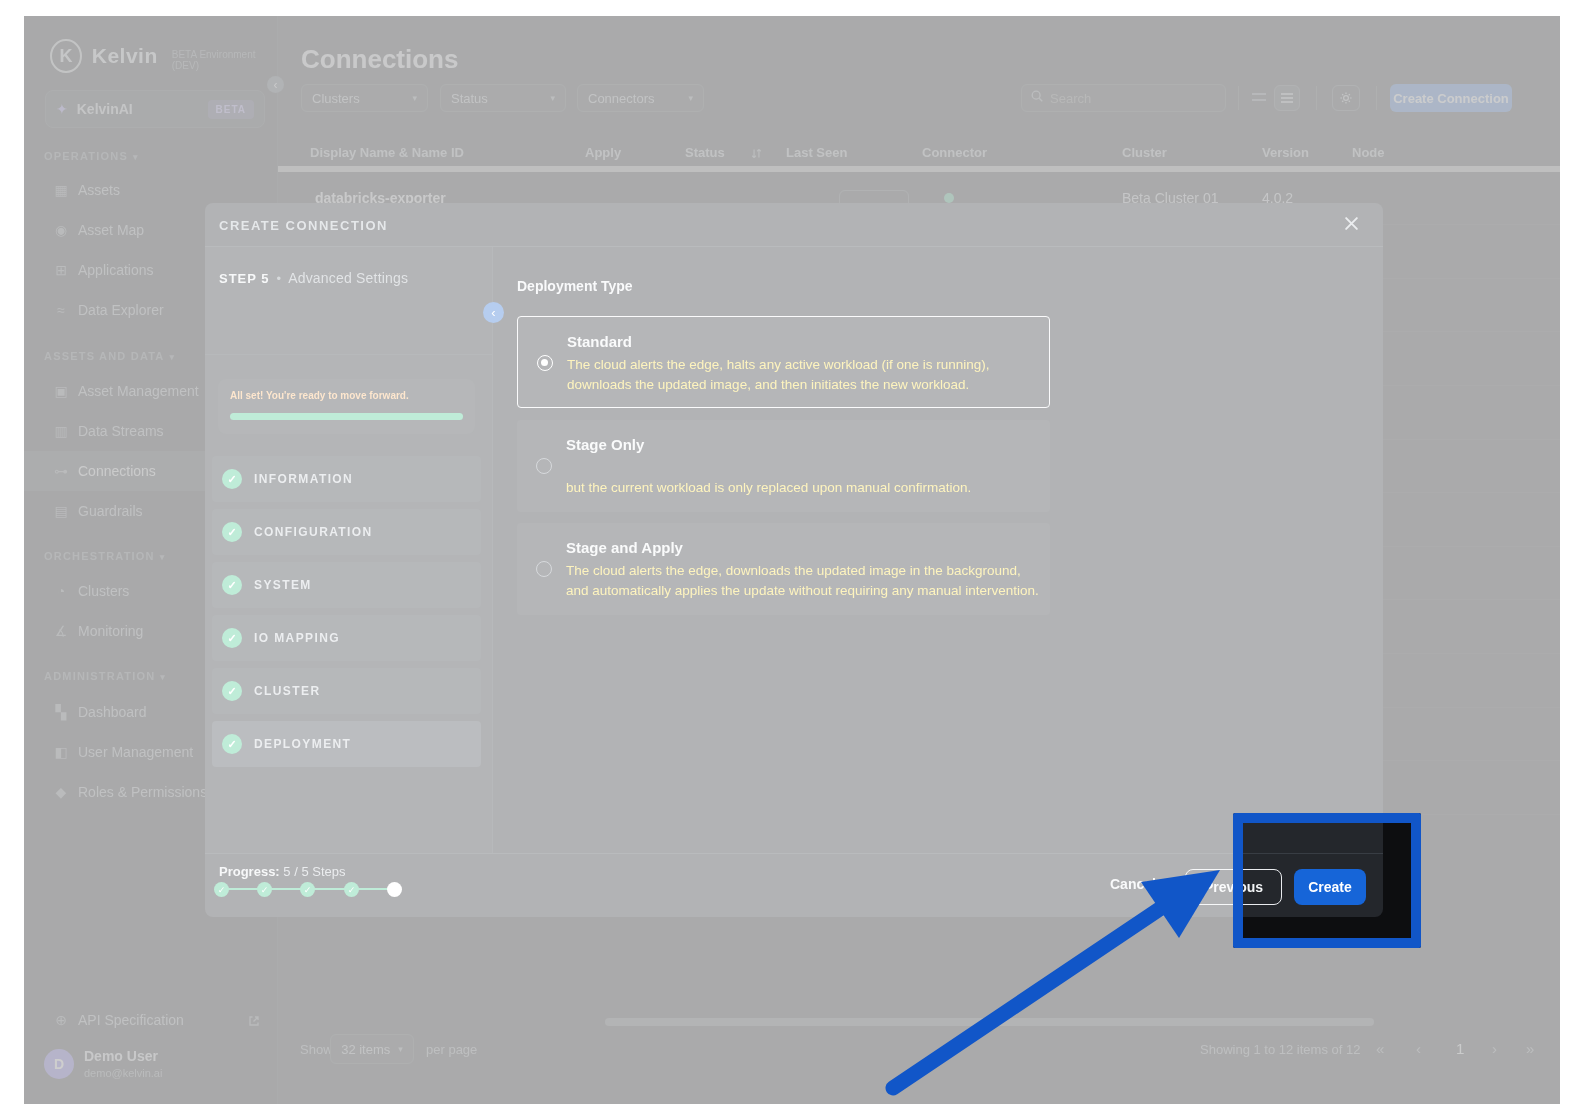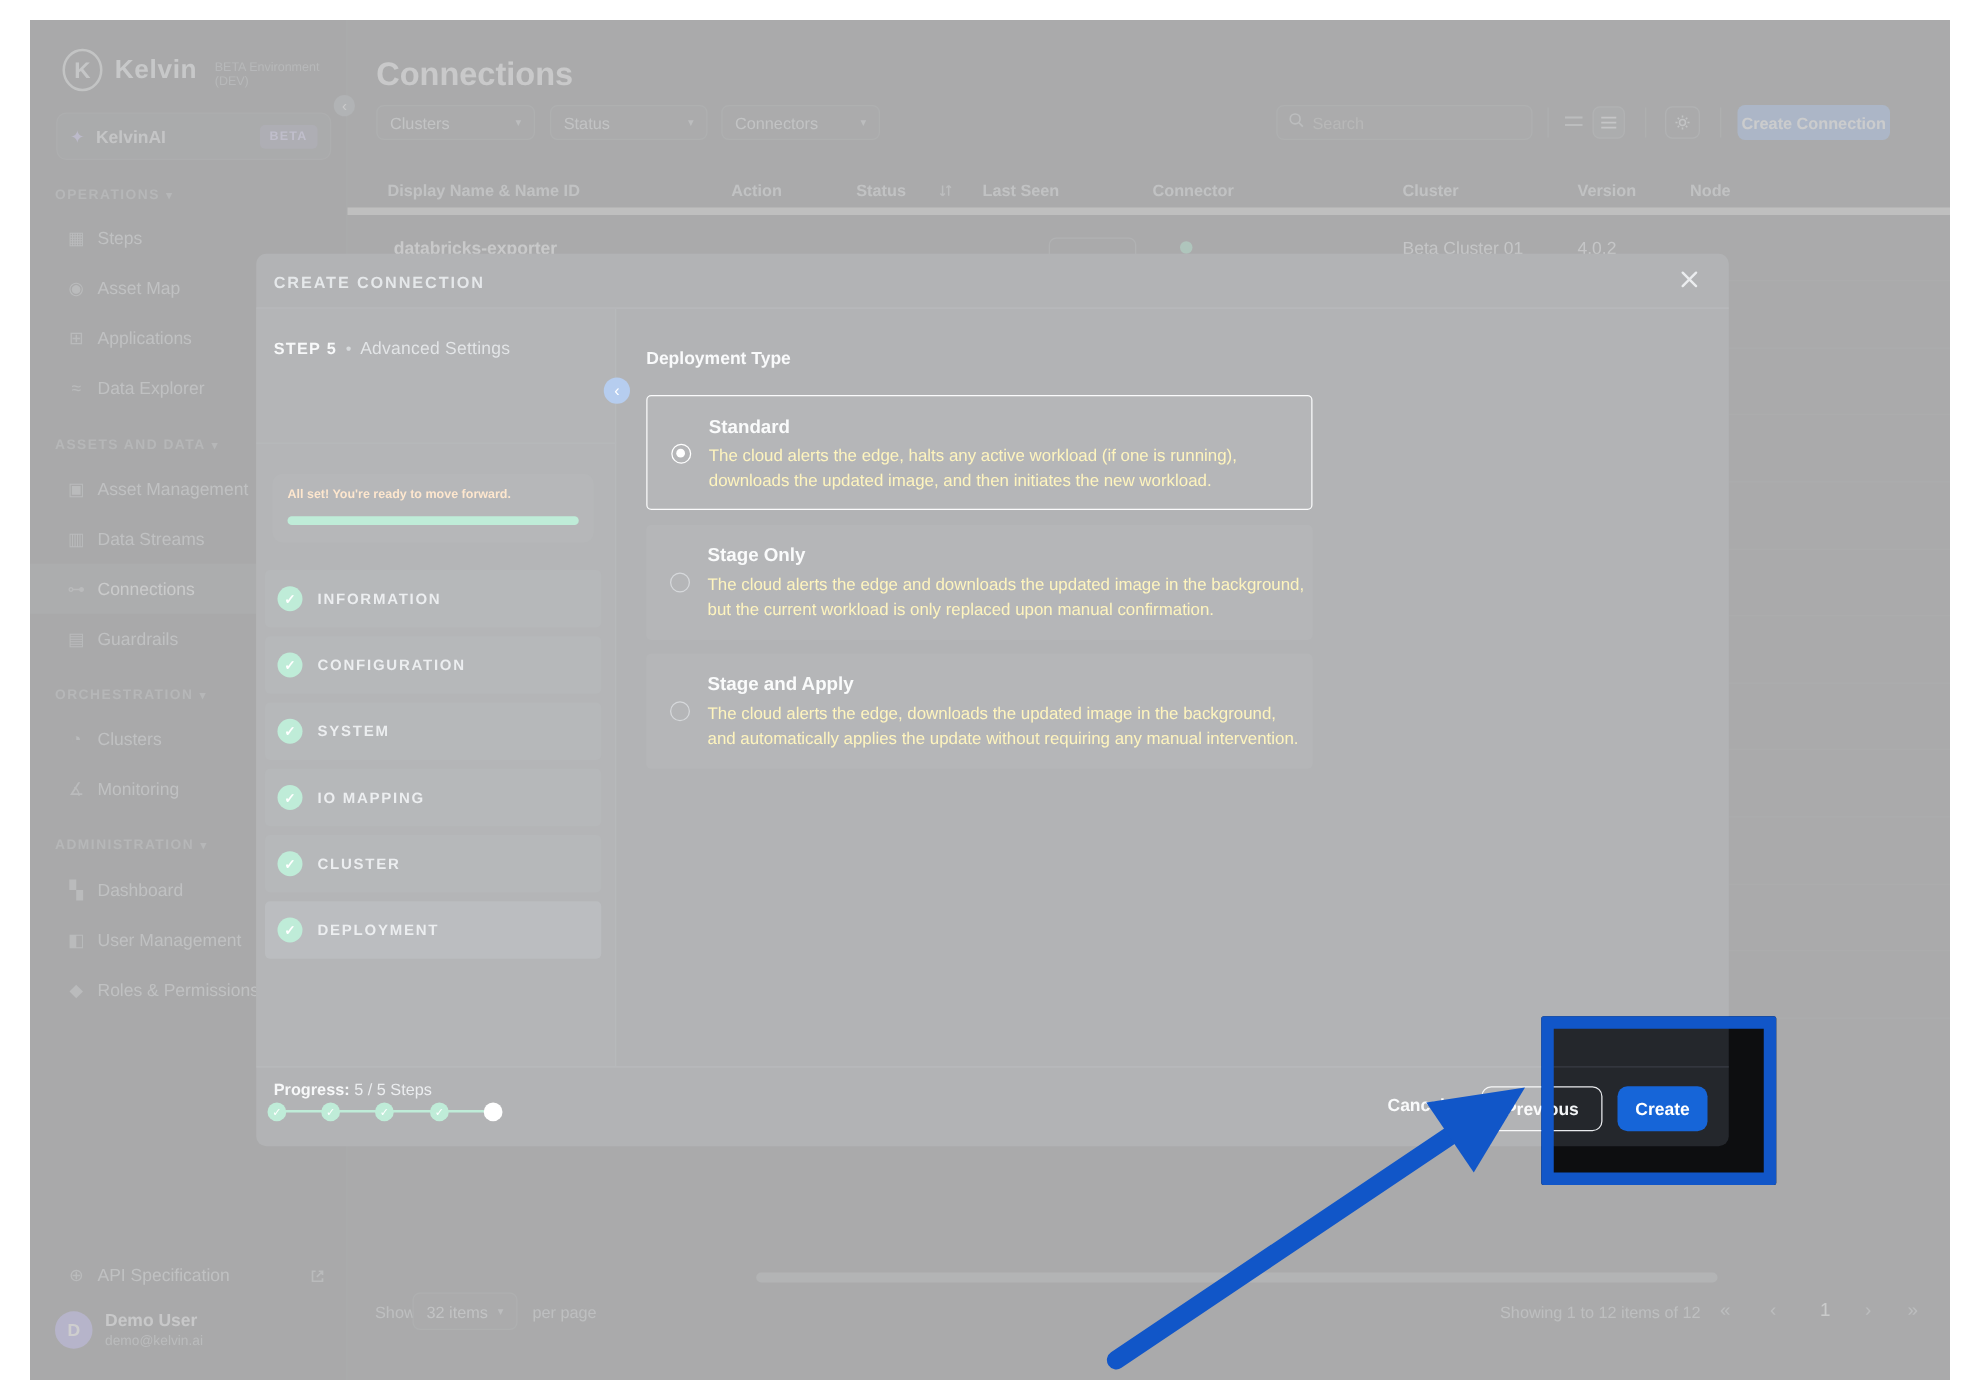--- a/index.html
+++ b/index.html
@@ -119,21 +119,21 @@
     </div>
     <div class="ai-pill">
       <span class="ai-glyph">✦</span>
       <span class="ai-label">KelvinAI</span>
       <span class="ai-badge">BETA</span>
     </div>
 
     <div class="sec-title" style="top:134px"><span>OPERATIONS</span><span class="sec-caret">▾</span></div>
     <div class="side-item" style="top:154px">
         <span class="glyph">▦</span>
-        <span>Steps</span>
+        <span>Assets</span>
       </div>
     <div class="side-item" style="top:194px">
         <span class="glyph">◉</span>
         <span>Asset Map</span>
       </div>
     <div class="side-item" style="top:234px">
         <span class="glyph">⊞</span>
         <span>Applications</span>
       </div>
     <div class="side-item" style="top:274px">
@@ -240,21 +240,21 @@
       </svg>
     </span>
   <div class="vdiv" style="left:1352px"></div>
   <button class="create-conn">Create Connection</button>
 
   <div class="thead">
     <span class="th" style="left:32px">Display Name &amp; Name ID</span>
     <span class="sort"><svg viewBox="0 0 16 16" fill="none" stroke="currentColor" stroke-width="1.4">
           <path d="M5 3v10M5 13l-2.2-2.2M5 13l2.2-2.2M11 13V3M11 3L8.8 5.2M11 3l2.2 2.2"></path>
         </svg></span>
-    <span class="th" style="left:307px">Action</span>
+    <span class="th" style="left:307px">Apply</span>
     <span class="th" style="left:407px">Status</span>
     <span class="th" style="left:508px">Last Seen</span>
     <span class="th" style="left:644px">Connector</span>
     <span class="th" style="left:844px">Cluster</span>
     <span class="th" style="left:984px">Version</span>
     <span class="th" style="left:1074px">Node</span>
   </div>
 
   <div class="trow" style="top:156px">
     <span class="cell" style="left:37px;color:#dfe3e7;font-weight:bold">databricks-exporter</span>
@@ -343,21 +343,20 @@
 
     <div class="card sel" style="top:113px">
       <span class="radio sel" style="top:38px"></span>
       <span class="ti">Standard</span>
       <span class="d1">The cloud alerts the edge, halts any active workload (if one is running),</span>
       <span class="d2">downloads the updated image, and then initiates the new workload.</span>
     </div>
     <div class="card" style="top:217px">
       <span class="radio" style="top:38px"></span>
       <span class="ti">Stage Only</span>
-      <span class="d1">The cloud alerts the edge and downloads the updated image in the background,</span>
       <span class="d2">but the current workload is only replaced upon manual confirmation.</span>
     </div>
     <div class="card" style="top:320px">
       <span class="radio" style="top:38px"></span>
       <span class="ti">Stage and Apply</span>
       <span class="d1">The cloud alerts the edge, downloads the updated image in the background,</span>
       <span class="d2">and automatically applies the update without requiring any manual intervention.</span>
     </div>
 
     <div class="m-foot">

